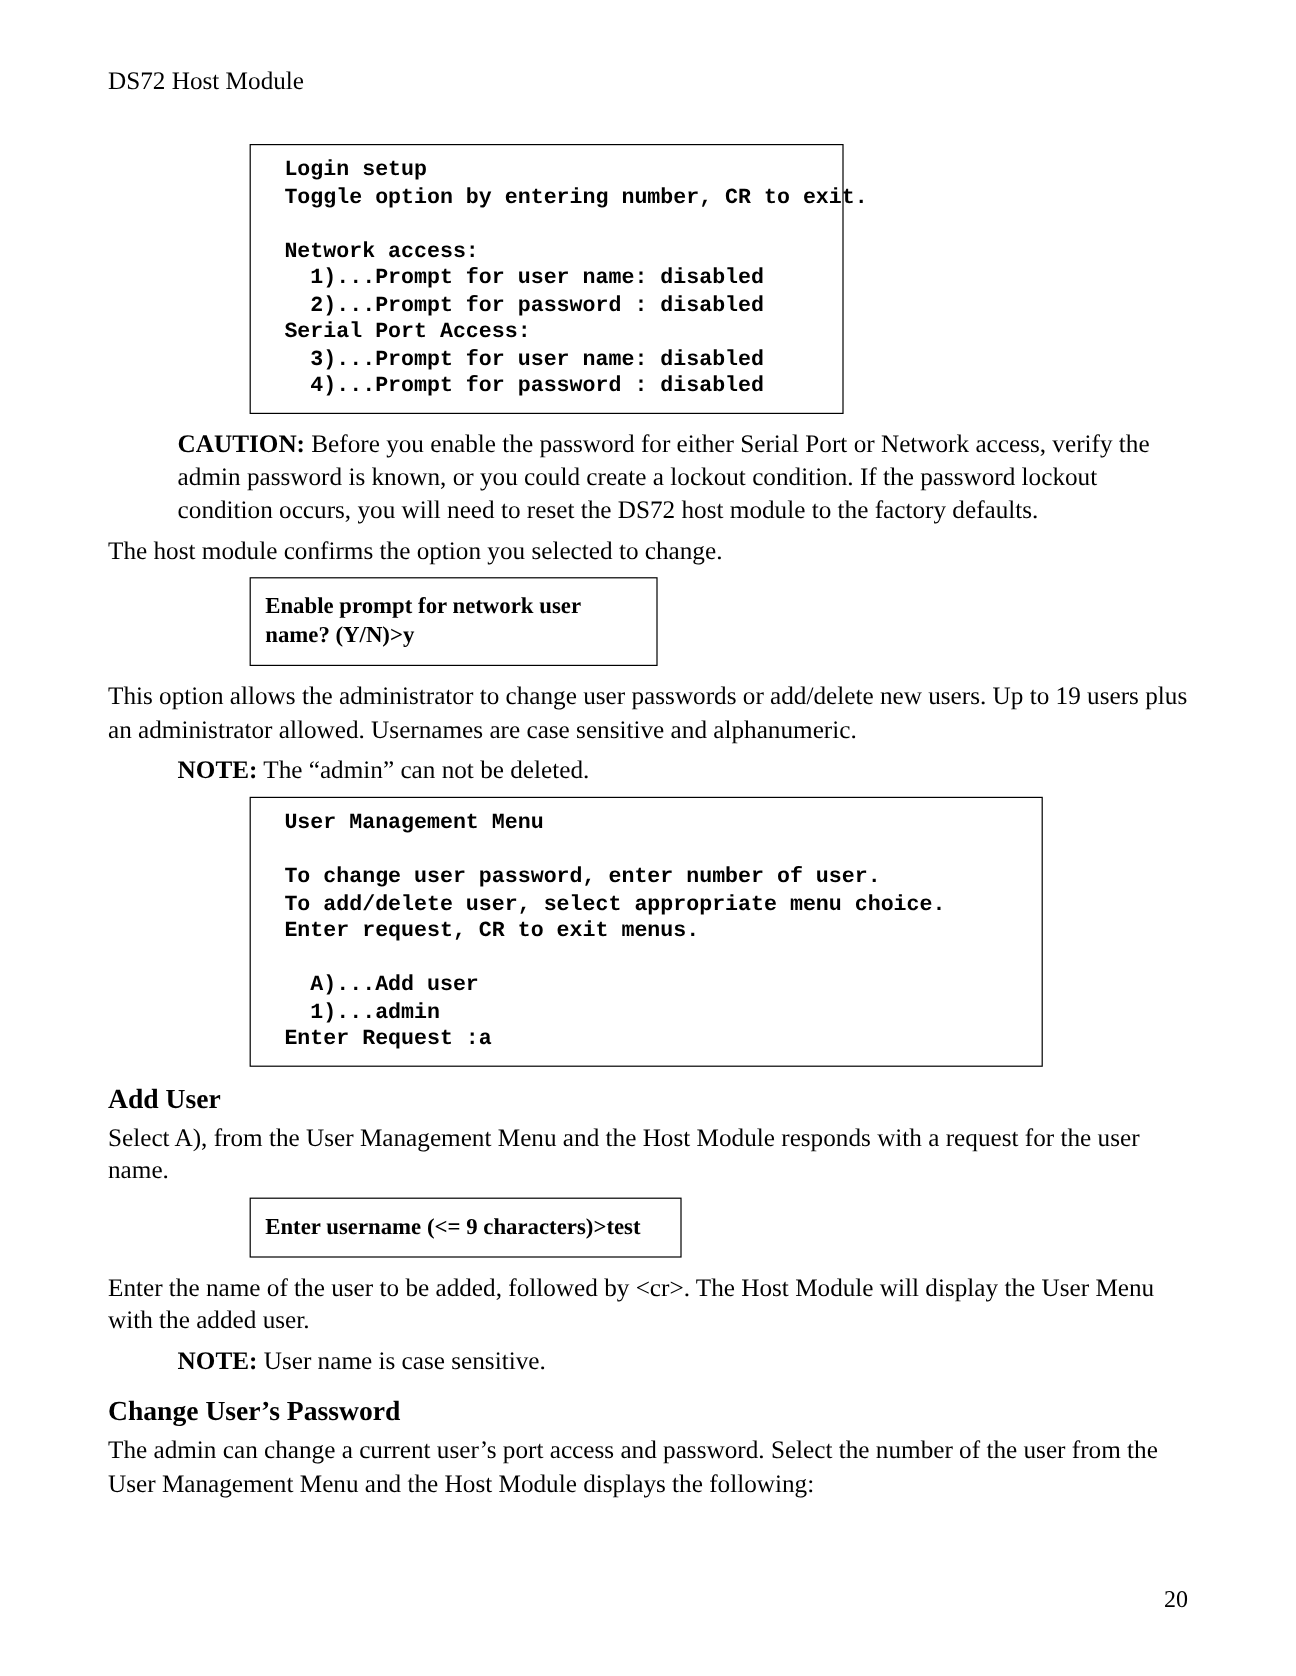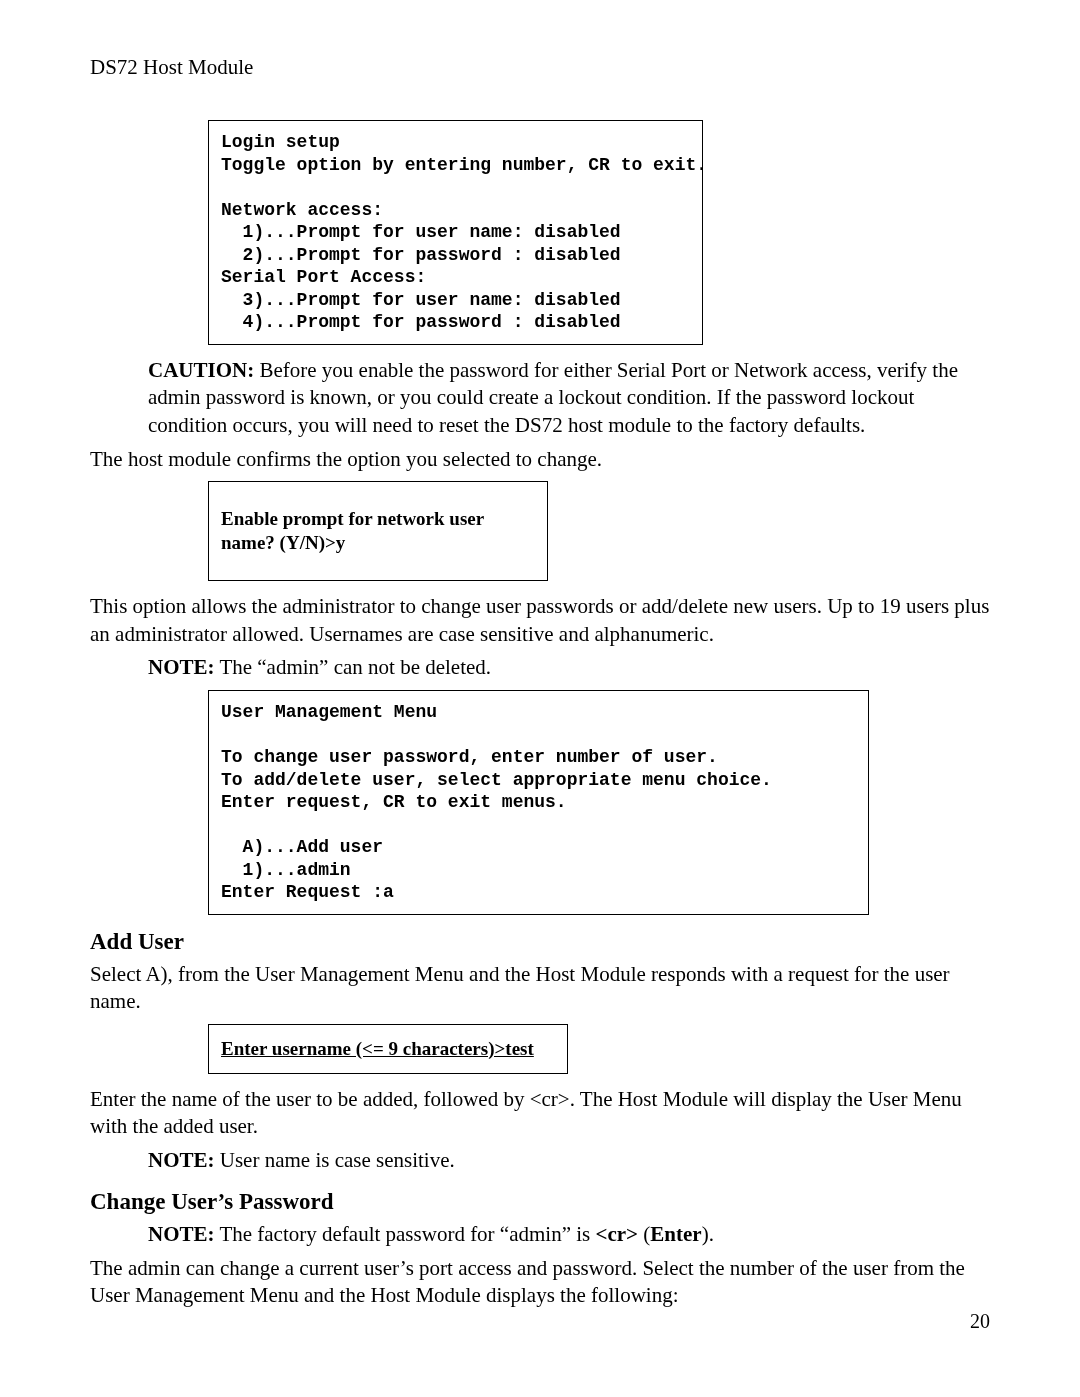--- a/index.html
+++ b/index.html
@@ -17,39 +17,39 @@
     box-sizing: border-box;
     position: relative;
   }
   .header-title {
     text-align: left;
     font-size: 21px;
     margin-bottom: 40px;
   }
   .code-box {
     border: 1.5px solid #000;
-    padding: 10px 12px;
+    padding: 10px 28px;
     font-family: "Courier New", Courier, monospace;
     font-size: 18px;
     font-weight: bold;
     white-space: pre;
     line-height: 1.25;
     margin: 8px 0 12px 118px;
     width: 495px;
     box-sizing: border-box;
   }
   .code-box.wide {
     width: 661px;
   }
   .code-box.small {
     width: 340px;
     font-family: "Times New Roman", Times, serif;
     font-size: 19px;
     font-weight: bold;
-    padding: 25px 12px;
+    padding: 12px 12px;
     white-space: normal;
   }
   .code-box.small2 {
     width: 360px;
     font-family: "Times New Roman", Times, serif;
     font-size: 19px;
     font-weight: bold;
     padding: 12px 12px;
     white-space: normal;
   }
@@ -72,21 +72,21 @@
     margin-bottom: 6px;
   }
   .sub-h {
     font-size: 23px;
     font-weight: bold;
     margin-top: 14px;
     margin-bottom: 4px;
   }
   .page-num {
     position: absolute;
-    bottom: 64px;
+    bottom: 52px;
     right: 90px;
     font-size: 20px;
   }
   .bold { font-weight: bold; }
 </style>
 </head>
 <body>
 
 <div class="page">
 
@@ -124,30 +124,27 @@
 <span>Enter request, CR to exit menus.</span>
 <span></span>
 <span>  A)...Add user</span>
 <span>  1)...admin</span>
 <span>Enter Request :a</span></div>
 
   <div class="sub-h">Add User</div>
 
   <div class="body-text">Select A), from the User Management Menu and the Host Module responds with a request for the user name.</div>
 
-  <div class="code-box small2" style="margin-left:118px;text-decoration:underline;">Enter username (&lt;= 9 characters)&gt;test</div>
+  <div class="code-box small2" style="margin-left:118px;">Enter username (&lt;= 9 characters)&gt;test</div>
 
   <div class="body-text">Enter the name of the user to be added, followed by &lt;cr&gt;. The Host Module will display the User Menu with the added user.</div>
 
   <div class="body-text indent-note">
     <span class="bold">NOTE:</span><span> User name is case sensitive.</span>
   </div>
 
   <div class="sub-h">Change User’s Password</div>
 
-  <div class="body-text indent-note">
-    <span class="bold">NOTE:</span><span> The factory default password for “admin” is </span><span class="bold">&lt;cr&gt;</span><span> (</span><span class="bold">Enter</span><span>).</span>
-  </div>
 
   <div class="body-text">The admin can change a current user’s port access and password. Select the number of the user from the User Management Menu and the Host Module displays the following:</div>
 
   <div class="page-num">20</div>
 </div>
 
 </body></html>

